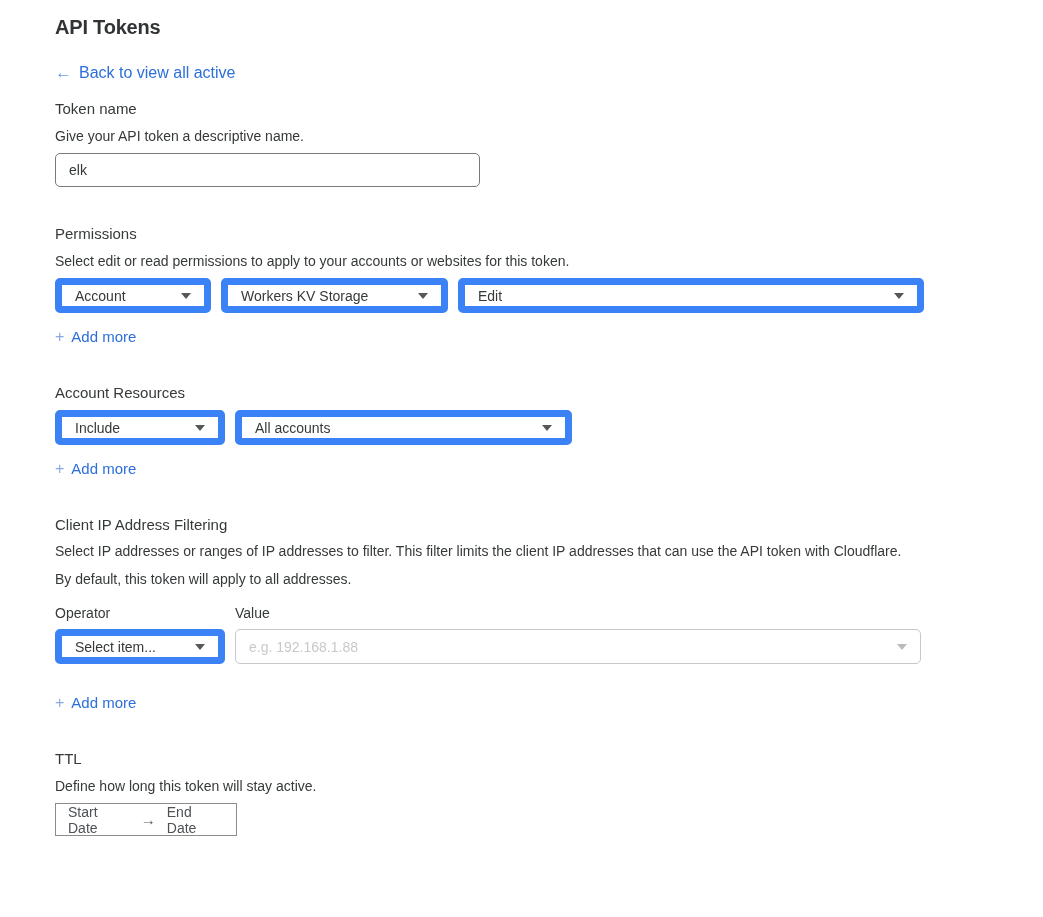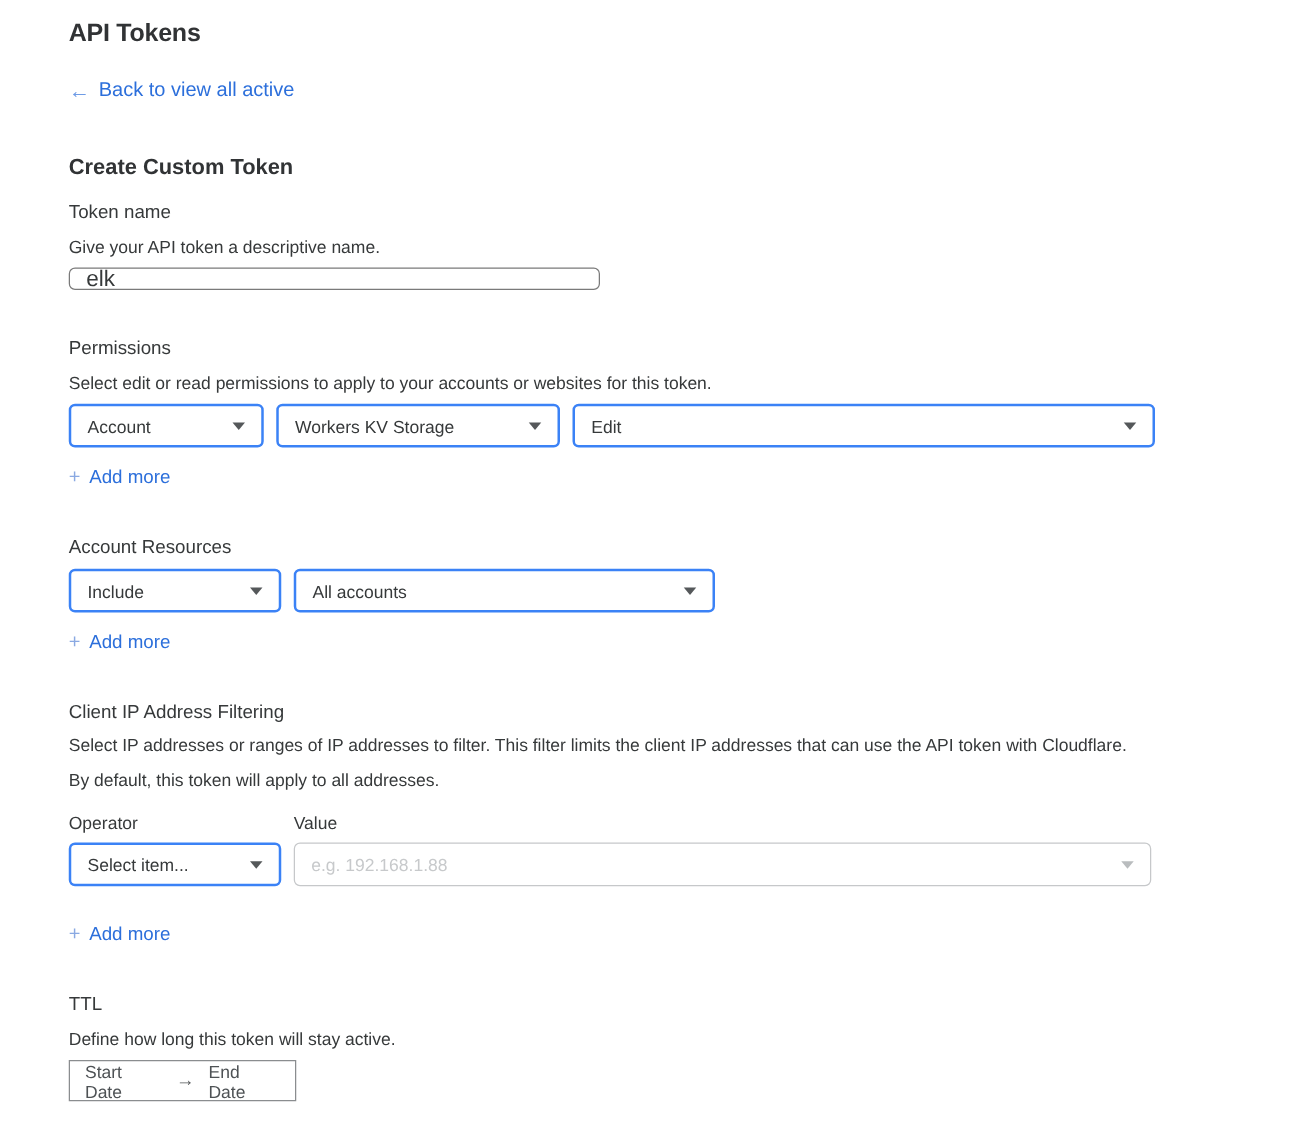--- a/index.html
+++ b/index.html
@@ -31,29 +31,29 @@
   .field-label { font-size: 15px; line-height: 19px; color: #36393a; }
   .help-text  { font-size: 14px; line-height: 18px; color: #36393a; }
 
   .mt-section { margin-top: 37px; }
   .mt-label-help { margin-top: 9px; }
   .mt-control { margin-top: 8px; }
 
   .text-input {
     height: 18px; border: 1px solid #7a7a7a; border-radius: 5px;
     font-family: "Liberation Sans", "DejaVu Sans", sans-serif;
-    font-size: 18px; color: #36393a; padding: 0 13px; outline: none;
+    font-size: 14px; color: #36393a; padding: 16px 13px; outline: none;
     background: #ffffff; display: block;
   }
   .token-input { width: 425px; }
 
   .row { display: flex; gap: 10px; width: 869px; }
 
   .select {
-    height: 35px; border: 2px solid #3b82f6; border-radius: 5px;
+    height: 35px; border: 7px solid #3b82f6; border-radius: 5px;
     display: flex; align-items: center; justify-content: space-between;
     padding: 0 13px; font-size: 14px; color: #36393a; background: #fff;
     cursor: pointer; flex-shrink: 0;
   }
   .select.flex-fill { flex: 1 1 auto; flex-shrink: 1; }
   .chevron {
     width: 0; height: 0; margin-left: 10px;
     border-left: 5px solid transparent; border-right: 5px solid transparent;
     border-top: 6px solid #55585a;
   }
@@ -98,21 +98,20 @@
 
 <div class="page">
 
   <h1 class="page-title">API Tokens</h1>
 
   <a class="back-link">
     <span class="back-arrow">←</span>
     <span>Back to view all active</span>
   </a>
 
-  <h2 class="form-heading">Create Custom Token</h2>
 
   
   <div class="field-label" style="margin-top:16px">Token name</div>
   <div class="help-text mt-label-help">Give your API token a descriptive name.</div>
   <input class="text-input token-input mt-control" type="text" value="elk" style="">
 
   
   <div class="field-label mt-section">Permissions</div>
   <div class="help-text mt-label-help">Select edit or read permissions to apply to your accounts or websites for this token.</div>
   <div class="row mt-control">

